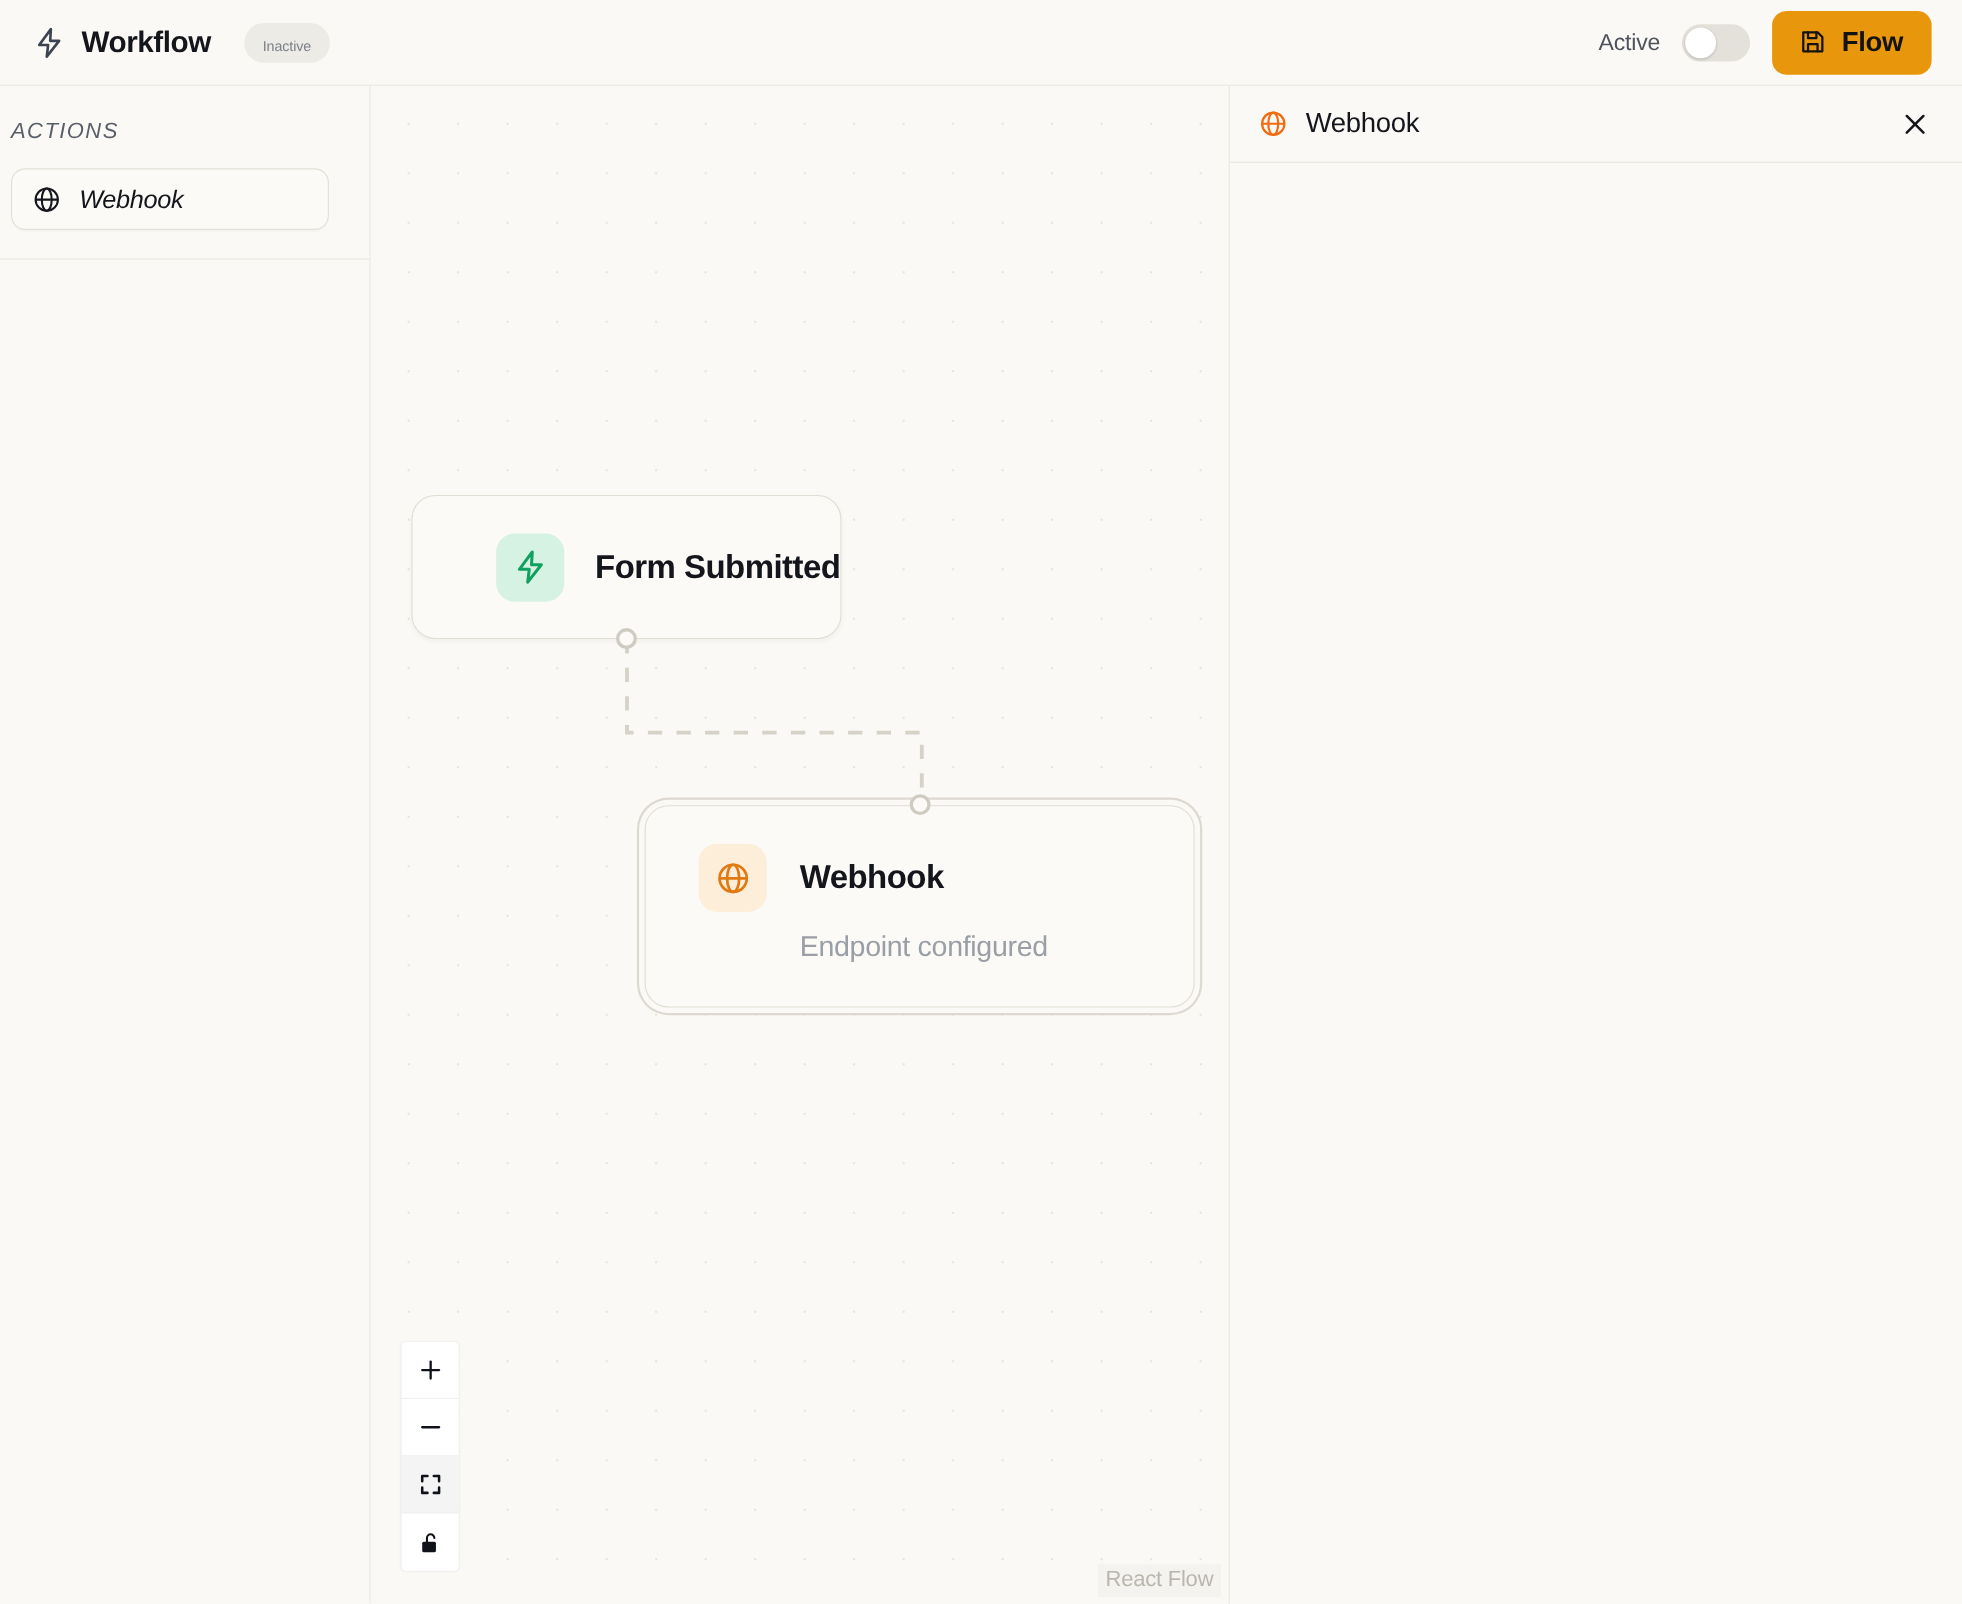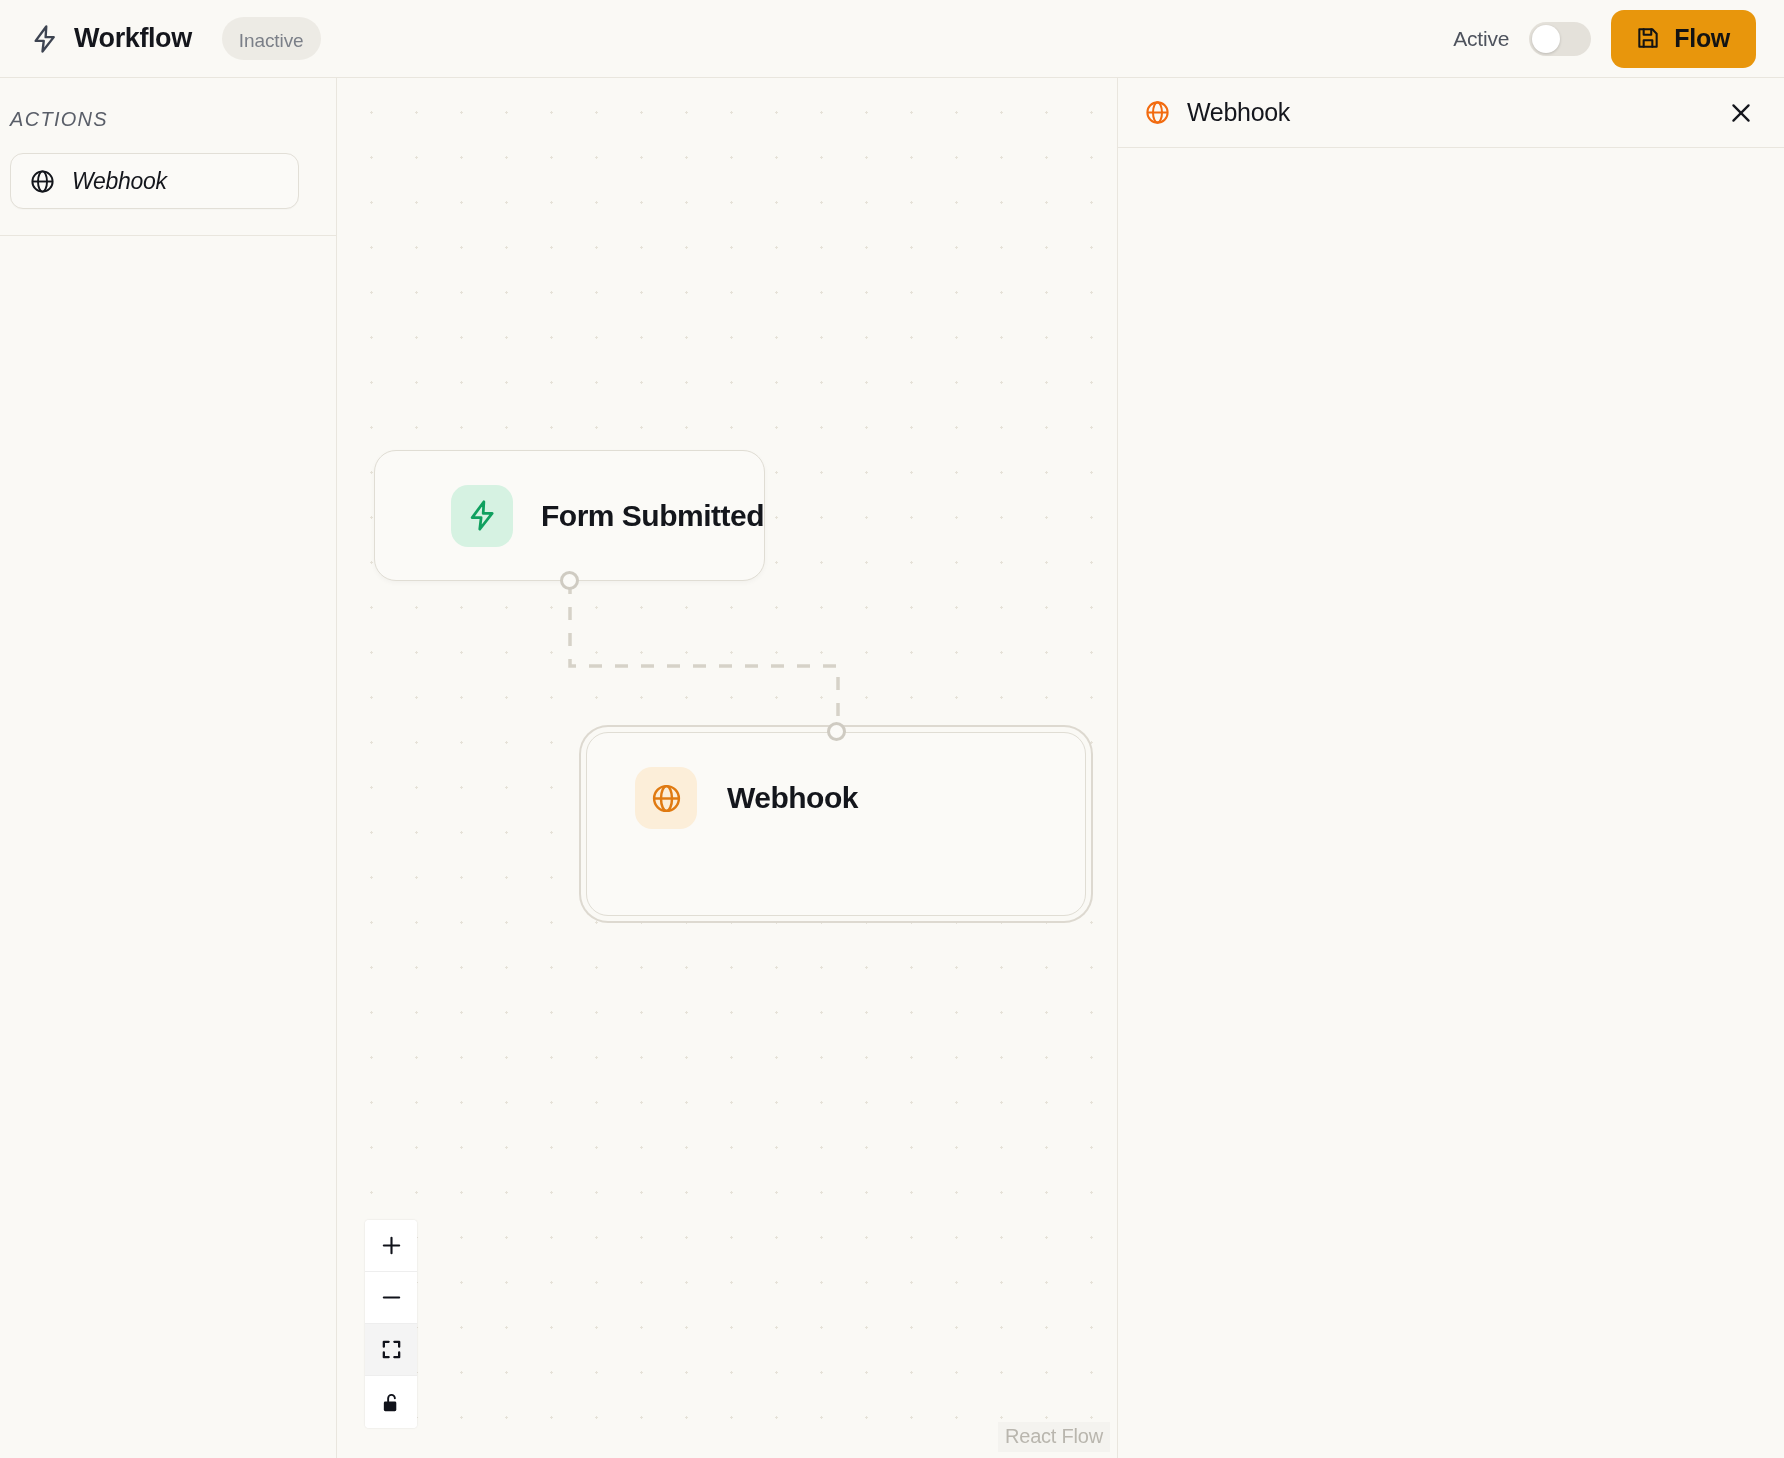--- a/index.html
+++ b/index.html
@@ -21,21 +21,21 @@
     border-bottom: 1px solid #e9e6de;
     background: #faf9f5;
     gap: 44px;
   }
   .brand { display: flex; align-items: center; gap: 14px; }
   .bolt-icon { width: 30px; height: 30px; display: block; color: #3d4451; }
   .brand-title { font-size: 27px; font-weight: 600; color: #14161c; letter-spacing: -0.4px; }
   .status-chip {
     margin-left: 16px;
     background: #edebe5; color: #7b7f88;
-    font-size: 19px; padding: 13px 17px 8px; border-radius: 999px;
+    font-size: 13px; padding: 13px 17px 8px; border-radius: 999px;
     letter-spacing: -0.1px;
   }
   .topbar-right { margin-left: auto; display: flex; align-items: center; gap: 20px; }
   .active-label { font-size: 21px; color: #4e535d; letter-spacing: -0.2px; }
   .toggle {
     width: 62px; height: 34px; border-radius: 999px; background: #e4e1da;
     position: relative; border: none; cursor: pointer; padding: 0;
   }
   .toggle .knob {
     position: absolute; top: 3px; left: 3px; width: 28px; height: 28px;
@@ -250,20 +250,21 @@
         <div class="node-action-row">
           <div class="node-icon-sq icon-orange">
             <svg viewBox="0 0 24 24" fill="none" stroke="#e07a12" stroke-width="1.8">
               <circle cx="12" cy="12" r="9"></circle>
               <ellipse cx="12" cy="12" rx="4" ry="9"></ellipse>
               <line x1="3" y1="12" x2="21" y2="12"></line>
             </svg>
           </div>
           <div class="node-title">Webhook</div>
         </div>
+        <div class="node-sub">Endpoint configured</div>
       </div>
       <div class="handle handle-target"></div>
 
       <div class="controls">
         <button class="ctrl-btn">
           <span>
             <svg viewBox="0 0 24 24" fill="none" stroke="currentColor" stroke-width="2.2" stroke-linecap="round">
               <line x1="12" y1="4" x2="12" y2="20"></line>
                 <line x1="4" y1="12" x2="20" y2="12"></line>
             </svg>

